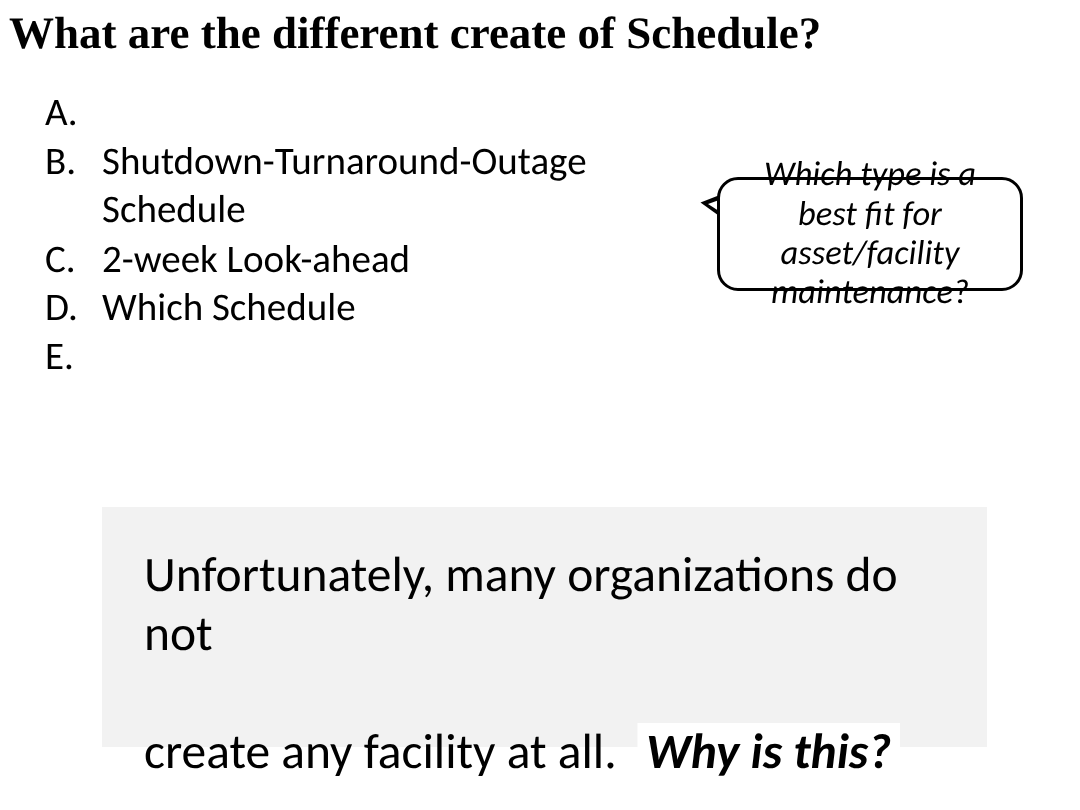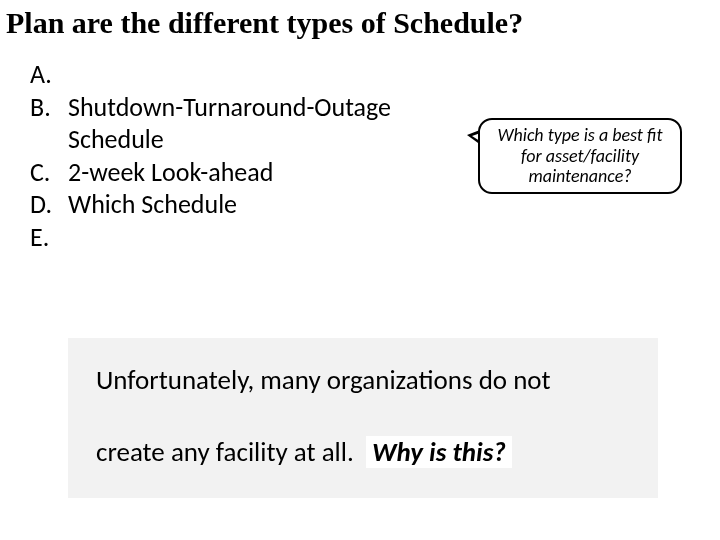--- a/index.html
+++ b/index.html
@@ -44,21 +44,21 @@
   .callout {
     position: absolute;
     left: 478px;
     top: 118px;
     width: 204px;
     height: 76px;
     border: 2.5px solid #000;
     border-radius: 14px;
     background: #fff;
     font-style: italic;
-    font-size: 18px;
+    font-size: 23px;
     line-height: 1.15;
     text-align: center;
     display: flex;
     align-items: center;
     justify-content: center;
     padding: 4px 10px;
     box-sizing: border-box;
   }
   .callout-tail {
     position: absolute;
@@ -85,39 +85,39 @@
     position: absolute;
     left: 68px;
     top: 338px;
     width: 590px;
     height: 160px;
     background: #f2f2f2;
     padding: 26px 28px 0 28px;
     box-sizing: border-box;
   }
   .bottom-text {
-    font-size: 27px;
+    font-size: 33px;
     line-height: 1.18;
   }
   .why-box {
     display: inline-block;
     font-weight: 700;
     font-style: italic;
     background: #fff;
     padding: 0 6px 0 6px;
     margin-left: 6px;
     margin-top: 40px;
   }
 </style>
 </head>
 <body>
 
 <div class="slide">
 
-  <div class="title">Plan are the different types of Schedule?</div>
+  <div class="title">What are the different create of Schedule?</div>
 
   <div class="list">
     <div class="row">
       <span class="marker">A.</span>
     </div>
     <div class="row">
       <span class="marker">B.</span>
       <span>Shutdown-Turnaround-Outage Schedule</span>
     </div>
     <div class="row">

